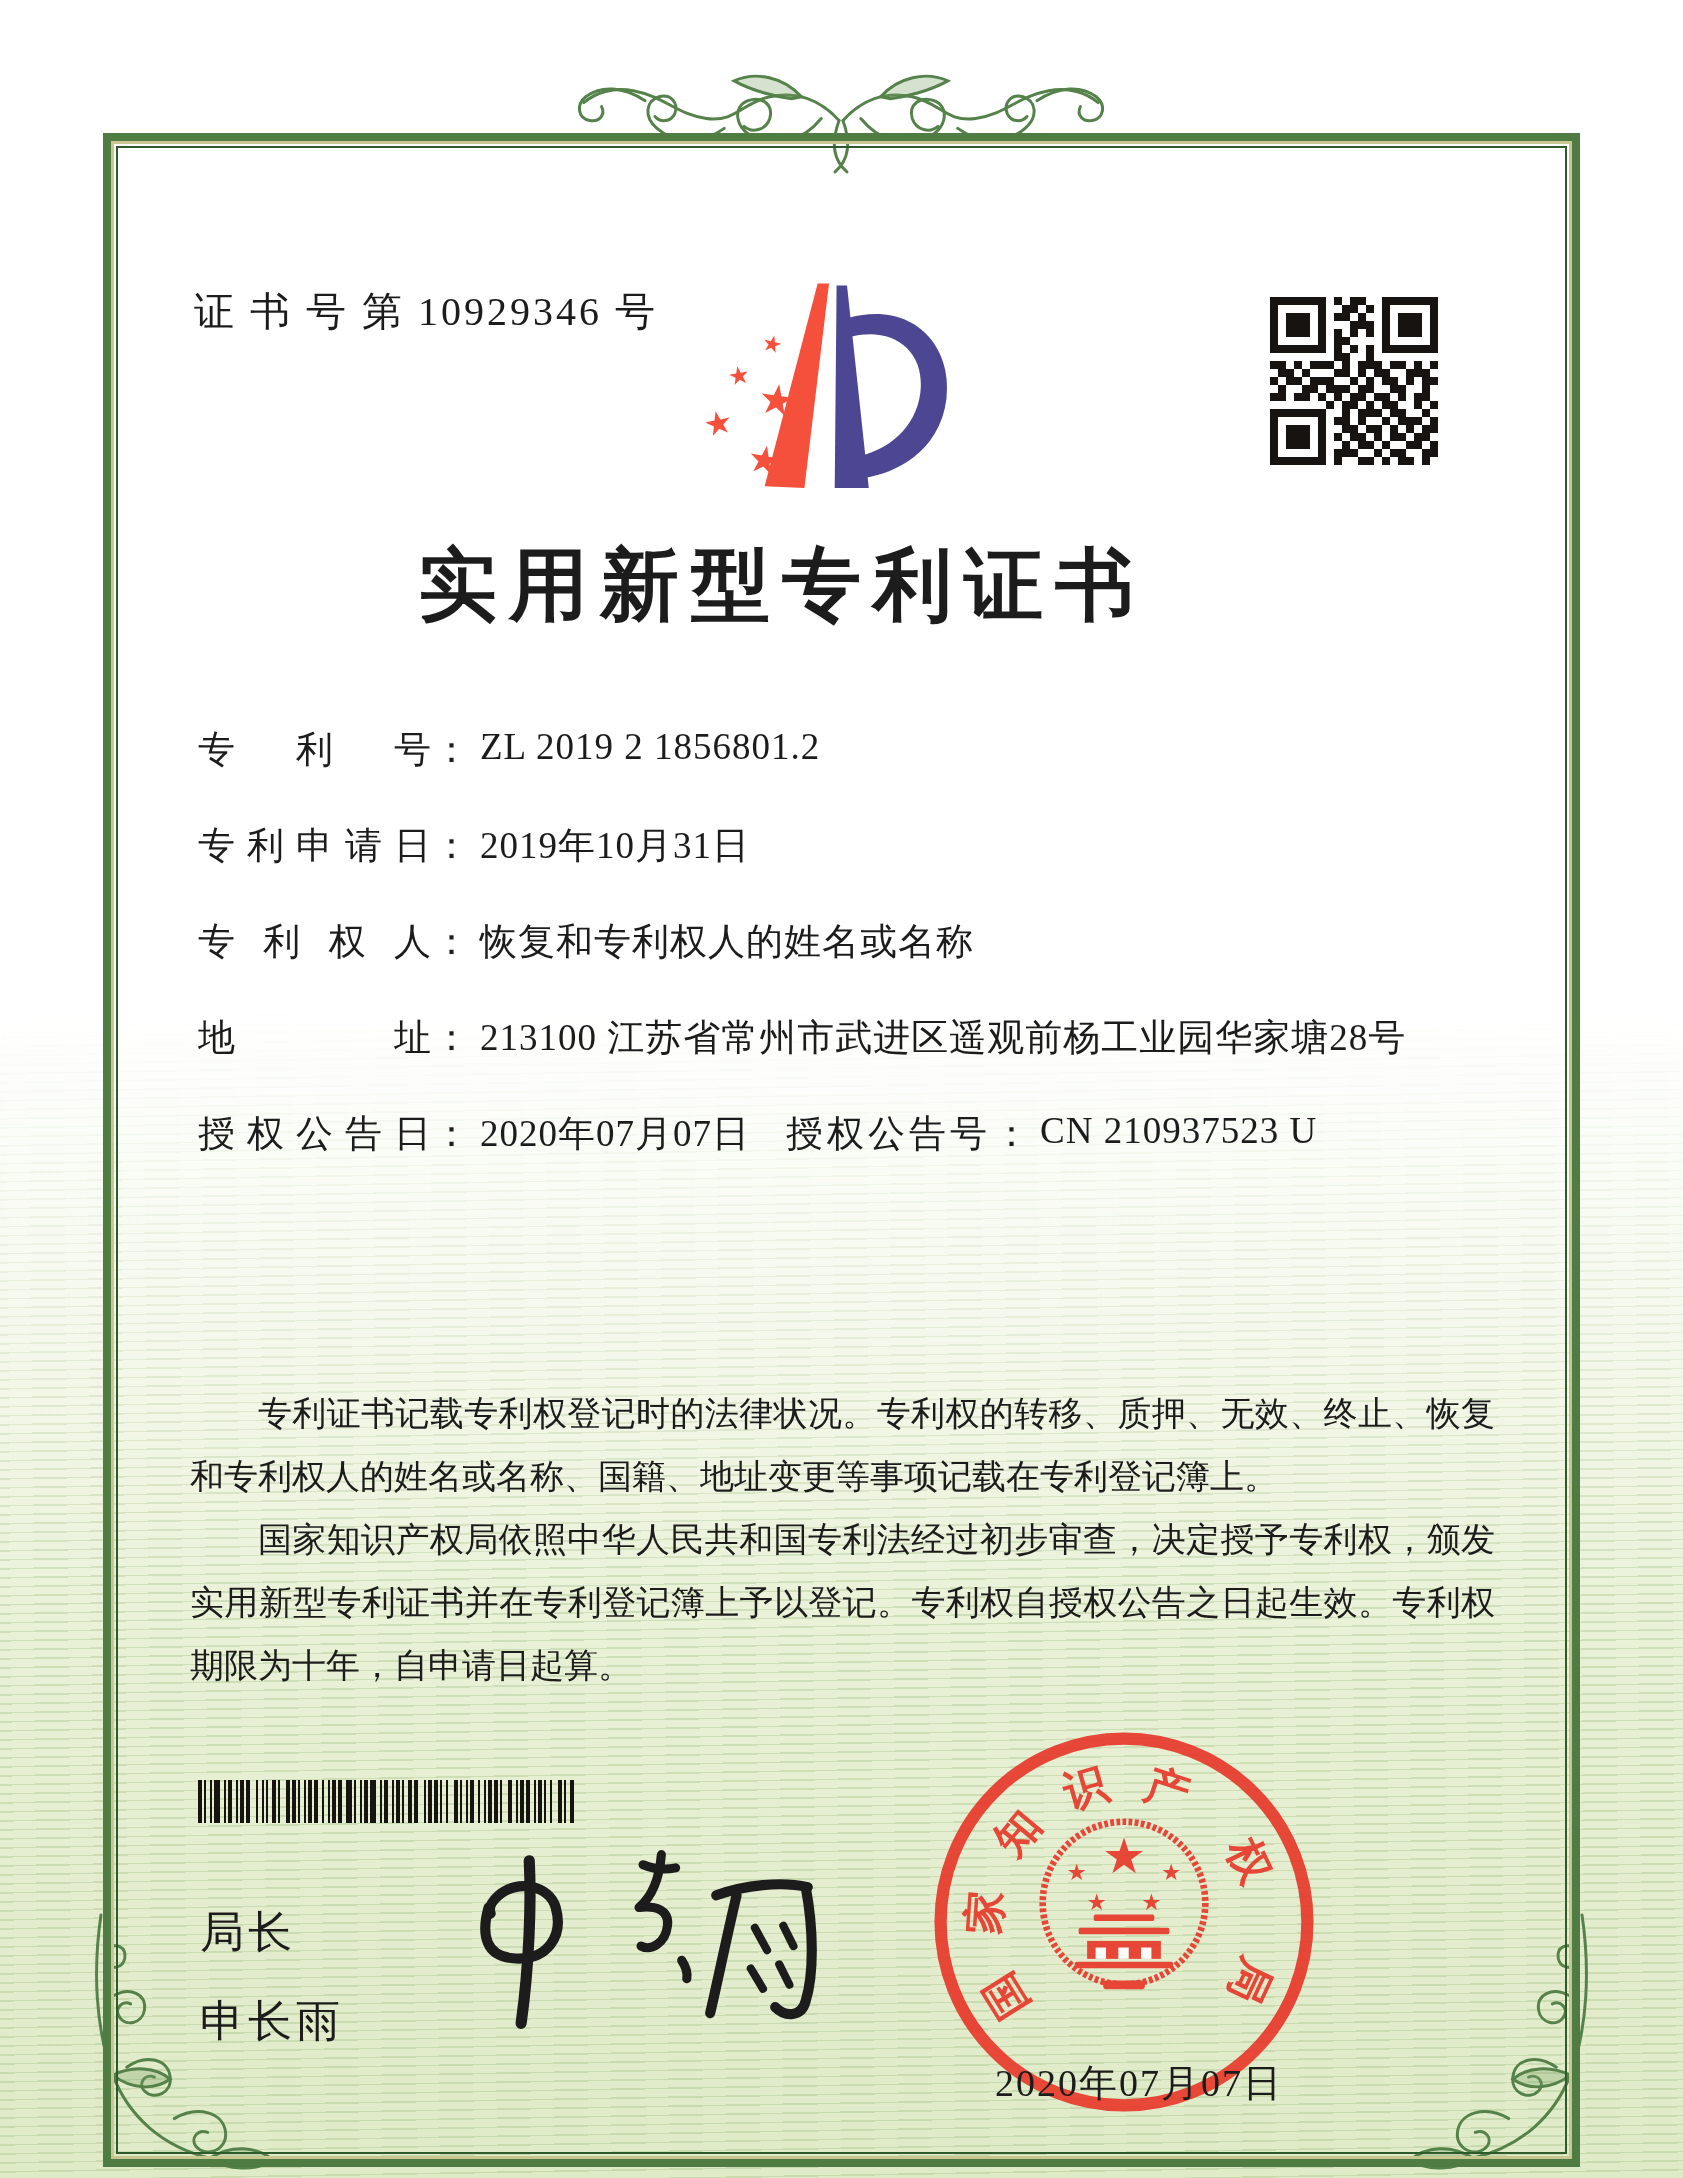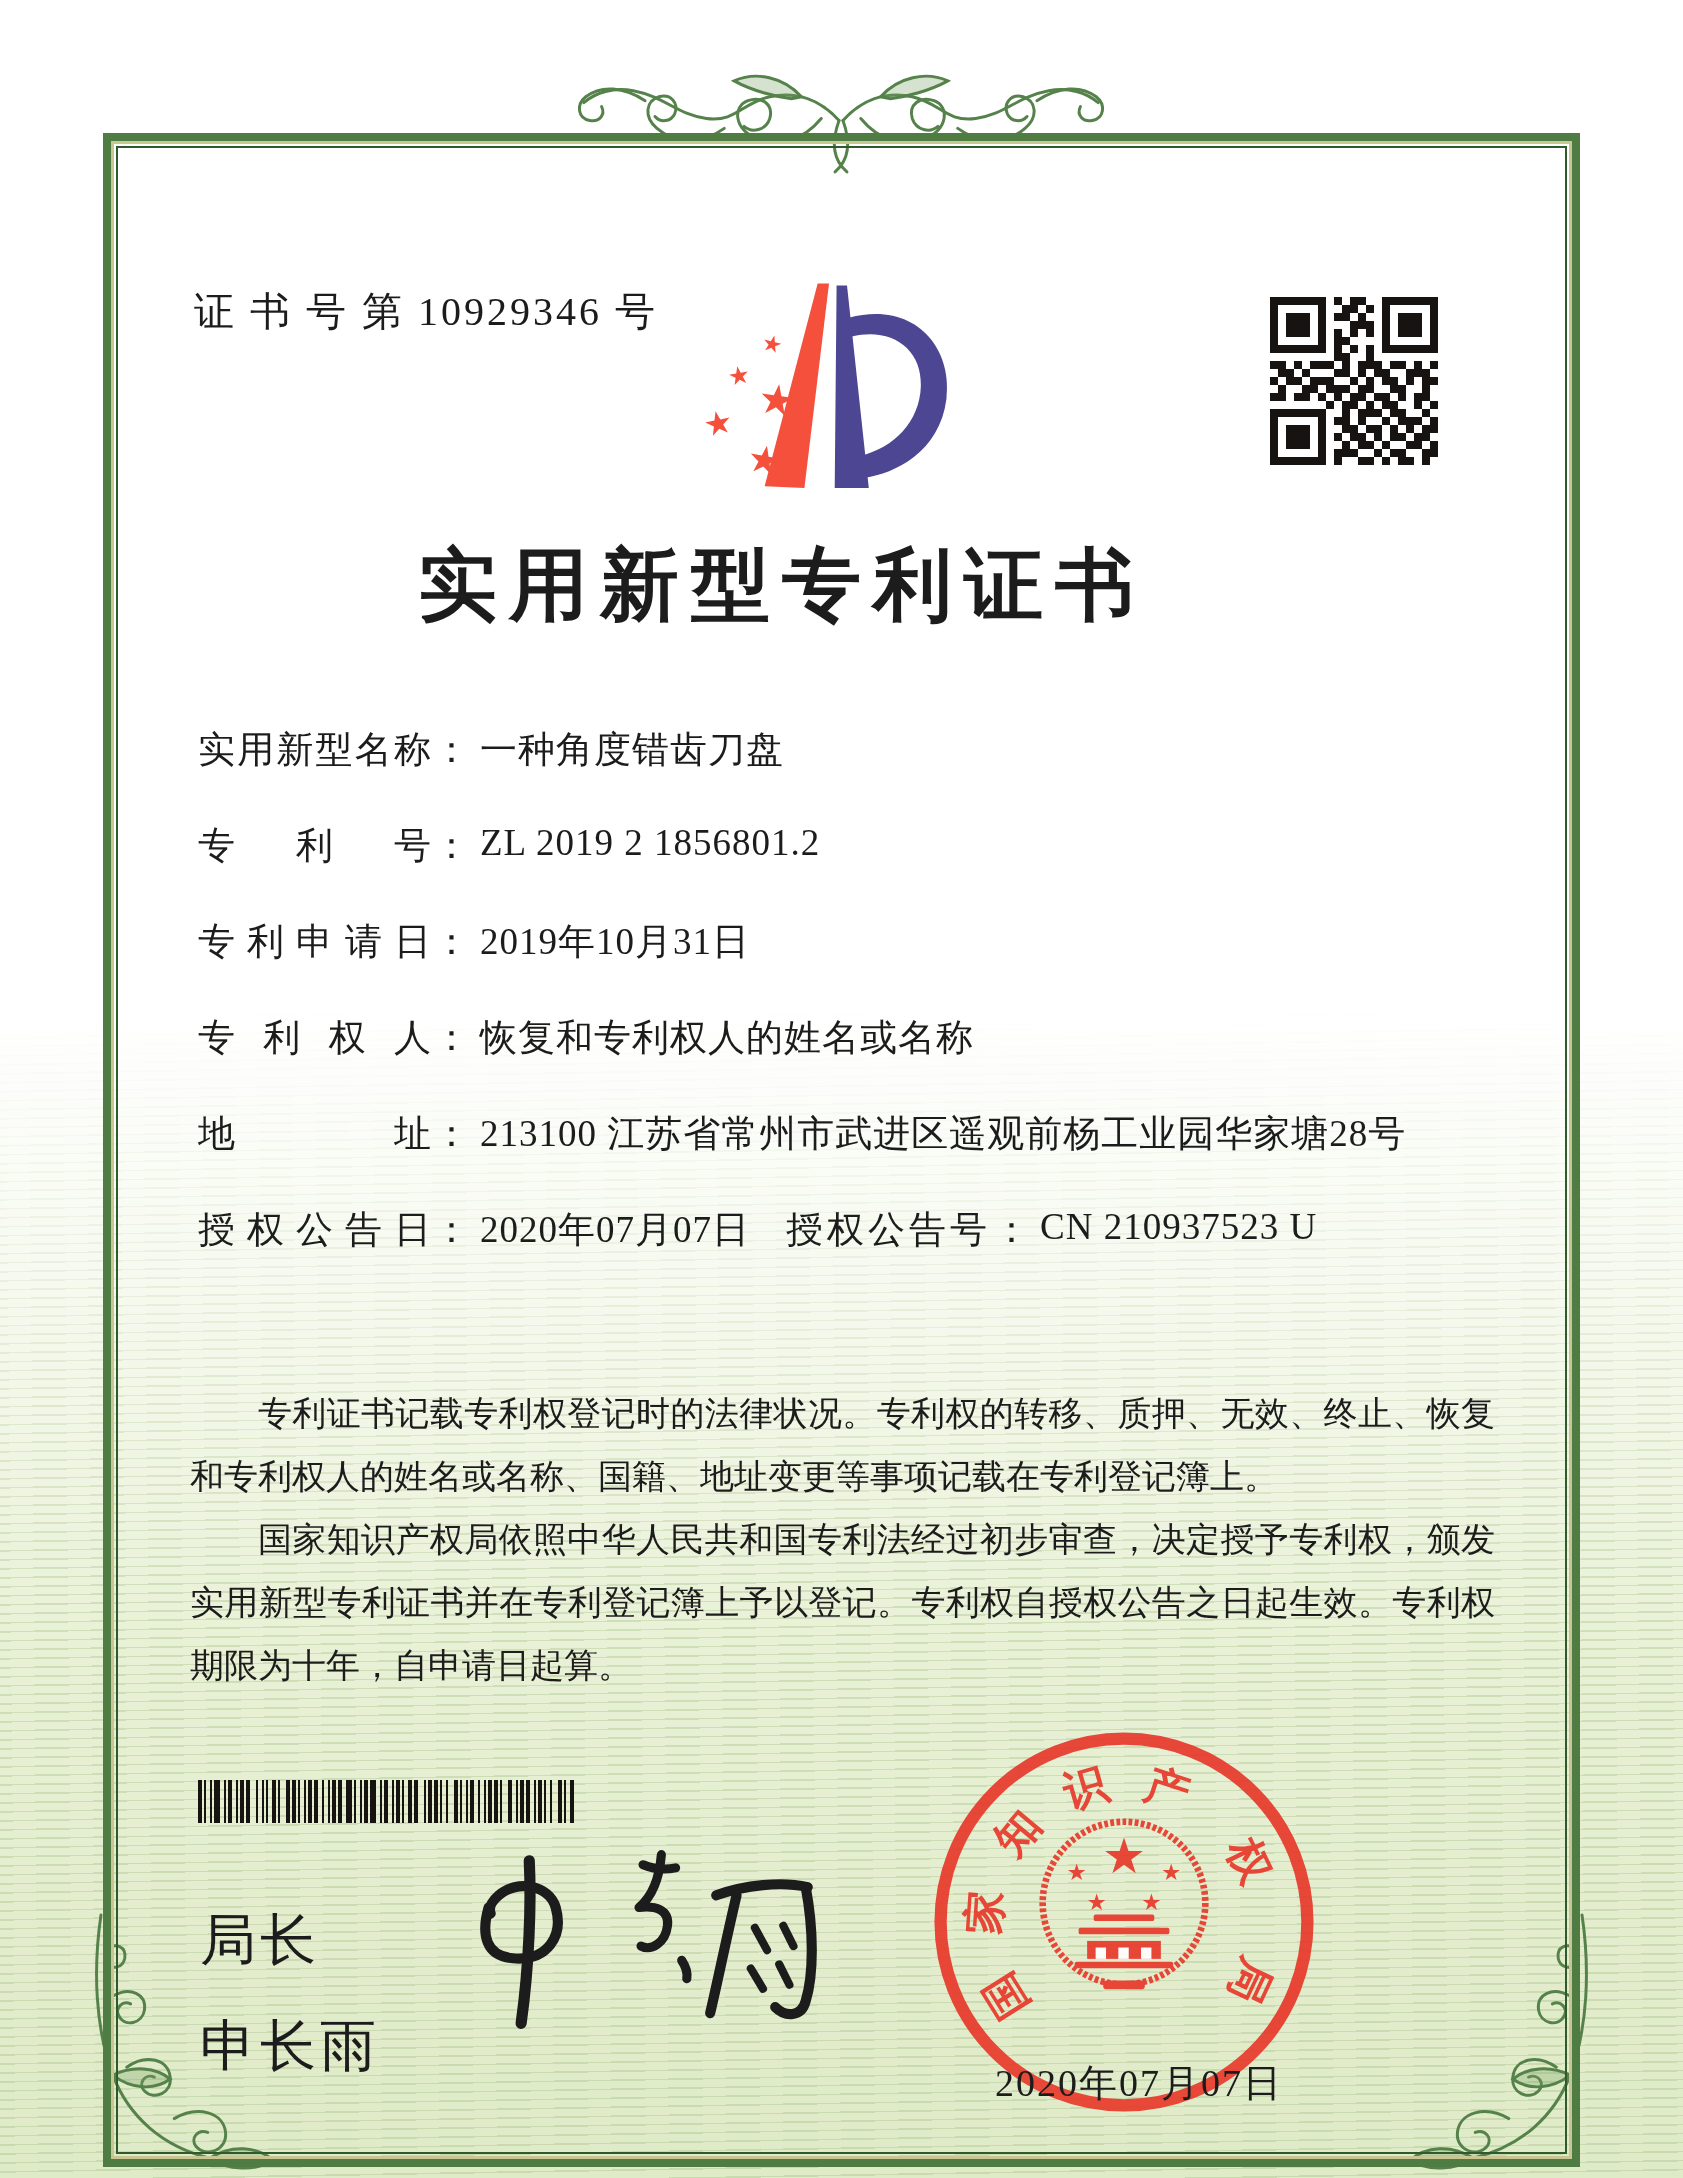--- a/index.html
+++ b/index.html
@@ -74,21 +74,21 @@
   .body-text{
     position:absolute;left:190px;top:1342px;width:1305px;
     font-size:34px;line-height:63px;text-align:justify;
   }
   .body-text p{margin:0;text-indent:2em;}
 
   .barcode{position:absolute;left:198px;top:1740px;height:43px;display:flex;align-items:stretch;}
   .bc-bar{background:#171310;height:43px;}
   .bc-gap{background:transparent;height:43px;}
 
-  .officials{position:absolute;left:200px;top:1863px;font-family:"Liberation Sans","DejaVu Sans",sans-serif;font-size:56px;}
+  .officials{position:absolute;left:200px;top:1863px;font-family:"Liberation Sans","DejaVu Sans",sans-serif;font-size:44px;}
   .official-line{margin-bottom:30px;letter-spacing:4px;}
 
   .signature{position:absolute;left:450px;top:1802px;width:376px;height:194px;}
 
   .seal{position:absolute;left:916px;top:1674px;width:416px;height:416px;}
   .seal-date{
     position:absolute;left:941px;top:2018px;width:396px;text-align:center;
     font-size:38px;letter-spacing:2px;z-index:3;
   }
 
@@ -601,23 +601,20 @@
       <div class="qm on"></div>
       <div class="qm on"></div>
       <div class="qm"></div>
       <div class="qm on"></div>
       <div class="qm"></div>
     </div>
 
   <div class="cert-title">实用新型专利证书</div>
 
   <div class="fields">
-    <div class="field-row">
-      <span class="flabel">实用新型名称</span><span class="fcolon">：</span><span class="fvalue">一种角度错齿刀盘</span>
-    </div>
     <div class="field-row">
       <span class="flabel">专利号</span><span class="fcolon">：</span><span class="fvalue">ZL 2019 2 1856801.2</span>
     </div>
     <div class="field-row">
       <span class="flabel">专利申请日</span><span class="fcolon">：</span><span class="fvalue">2019年10月31日</span>
     </div>
     <div class="field-row">
       <span class="flabel">专利权人</span><span class="fcolon">：</span><span class="fvalue">恢复和专利权人的姓名或名称</span>
     </div>
     <div class="field-row">

